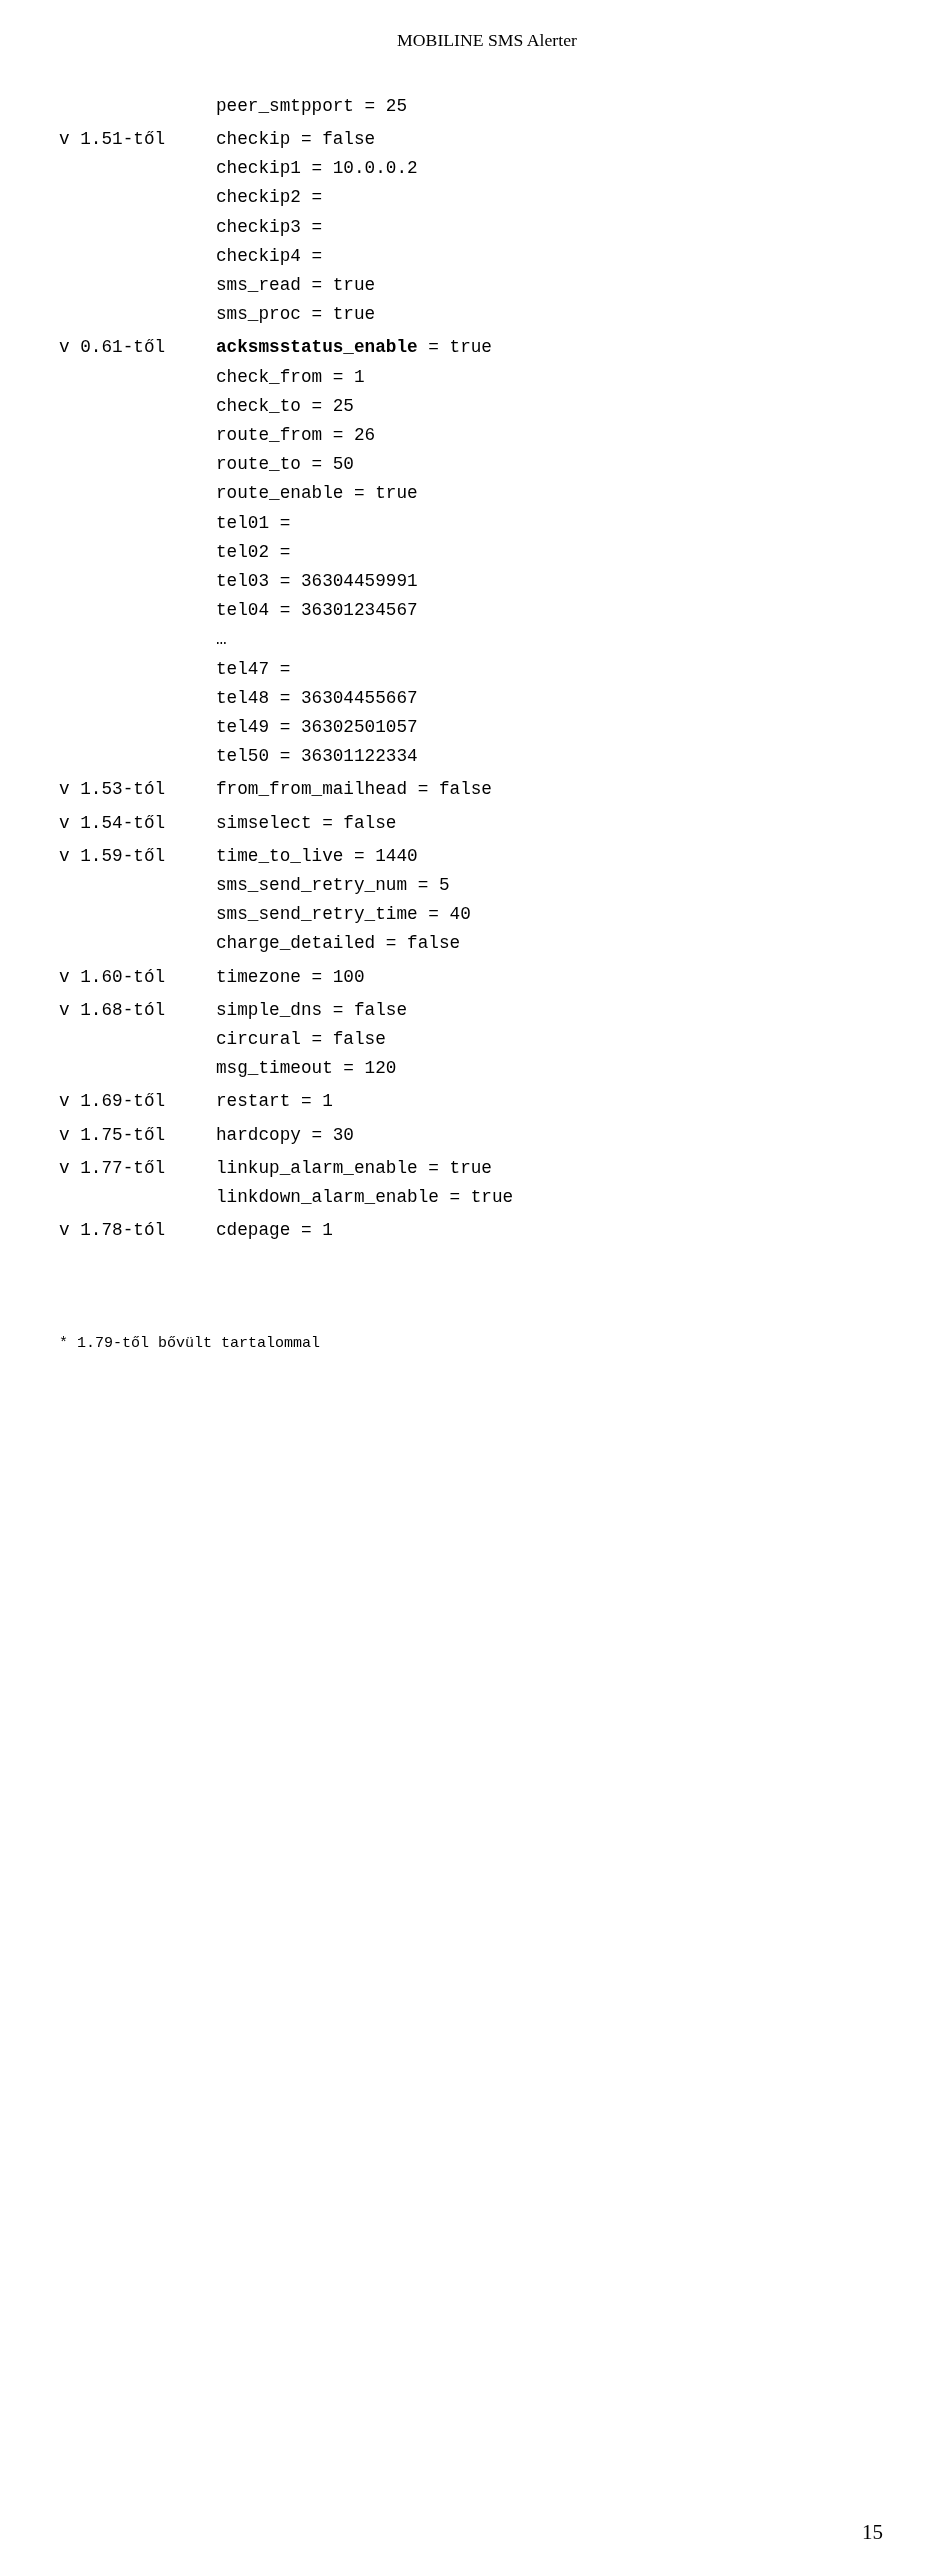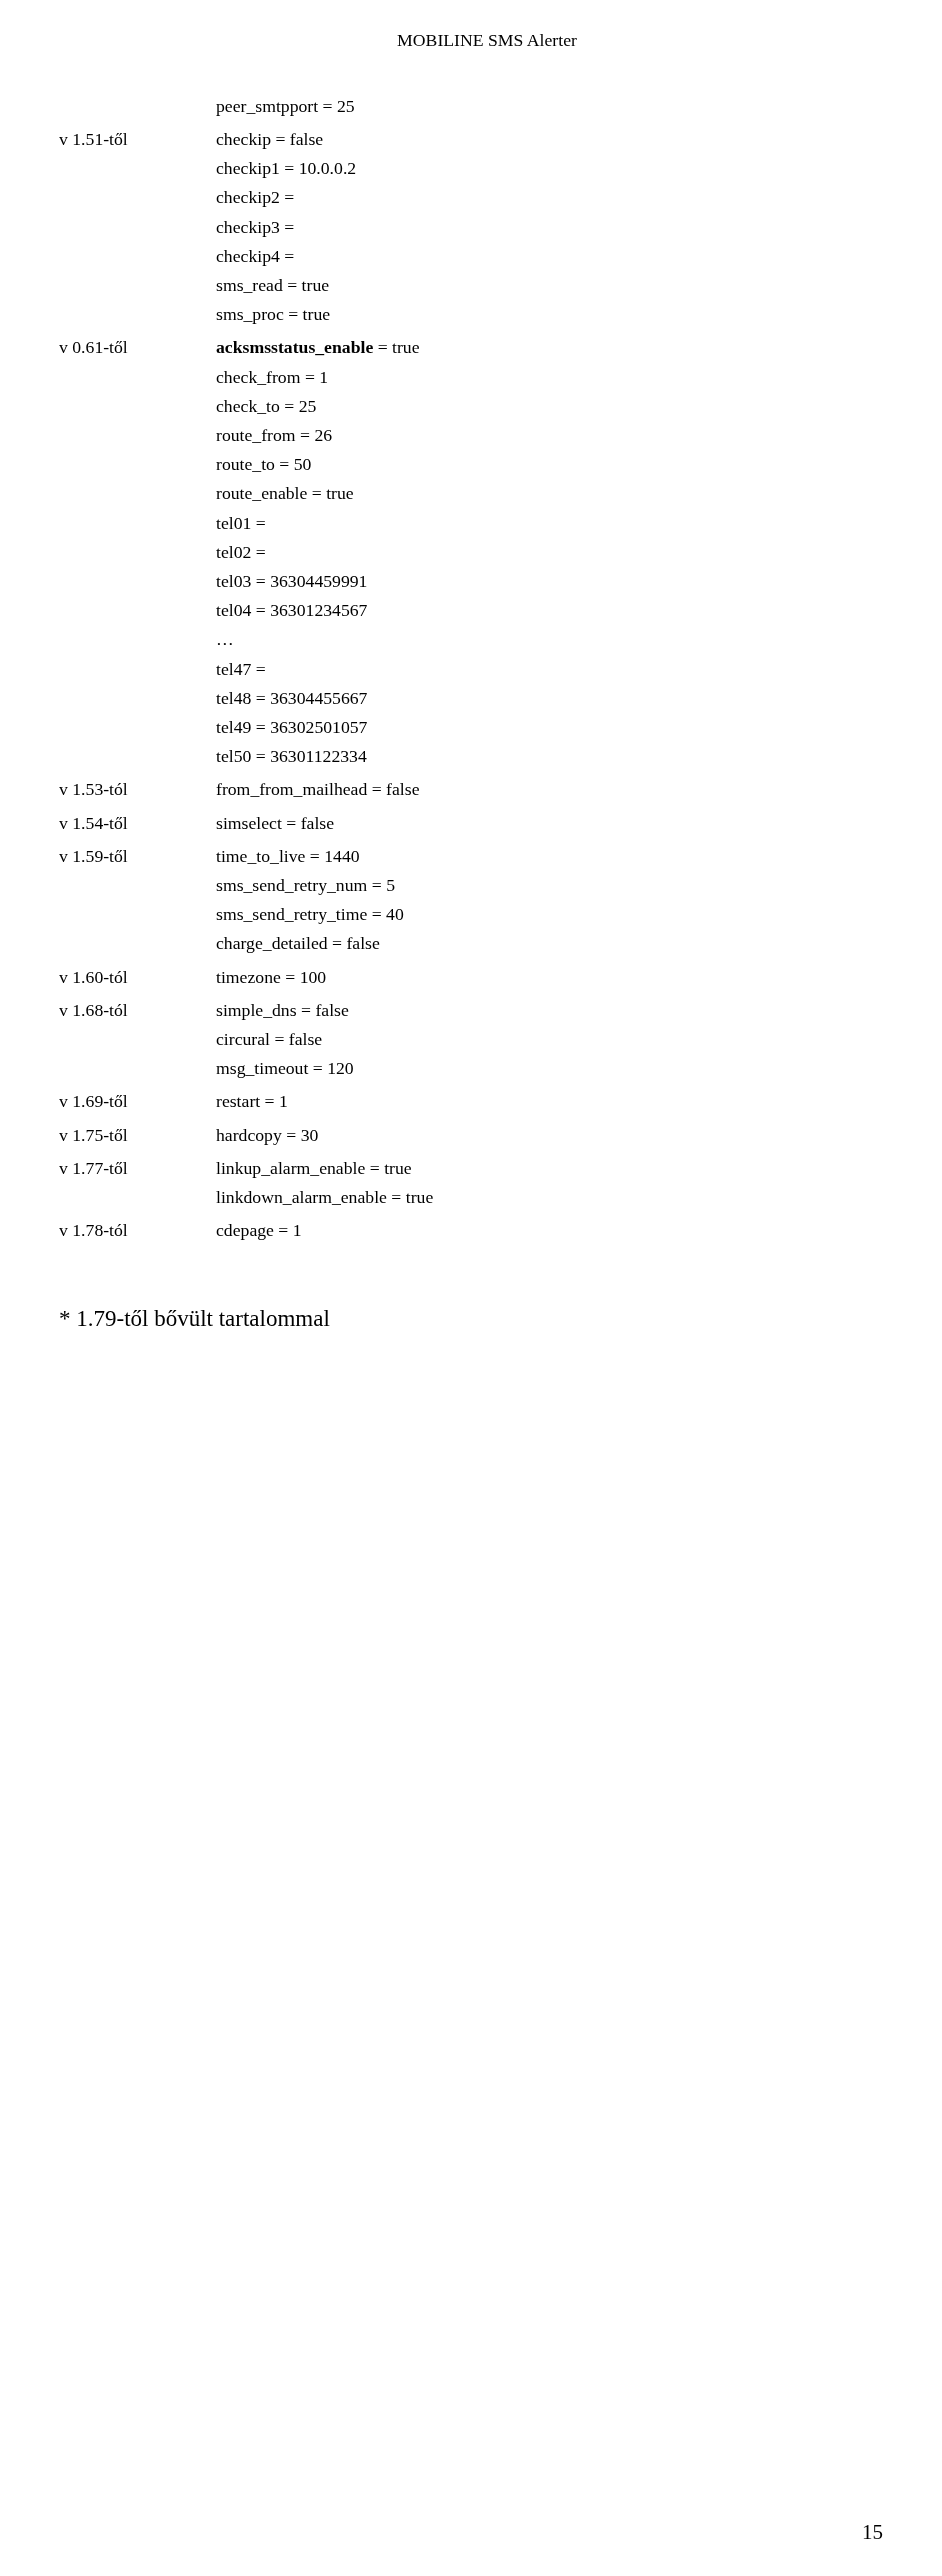--- a/index.html
+++ b/index.html
@@ -20,20 +20,21 @@
 
     .page-header {
       text-align: center;
       padding: 29.5px 0 19.6px 0;
       font-size: 17.7px;
       margin-left: 32px;
     }
 
     .content-area {
       padding: 19.6px 59px 79px 59px;
+      font-family: Liberation Mono, monospace;
     }
 
     .entry-table {
       width: 100%;
       border-collapse: collapse;
     }
 
     .entry-table td {
       vertical-align: top;
       padding: 2px 0;
@@ -48,22 +49,22 @@
     .col-content {
       width: auto;
     }
 
     .col-content p {
       line-height: 1.65;
       white-space: pre-line;
     }
 
     .footer-note {
-      margin-top: 59px;
-      font-size: 23px;
+      margin-top: 88px;
+      font-size: 15px;
     }
 
     .page-number {
       position: absolute;
       bottom: 31px;
       right: 59px;
       font-size: 21px;
       margin-left: 12px;
     }
   </style>

